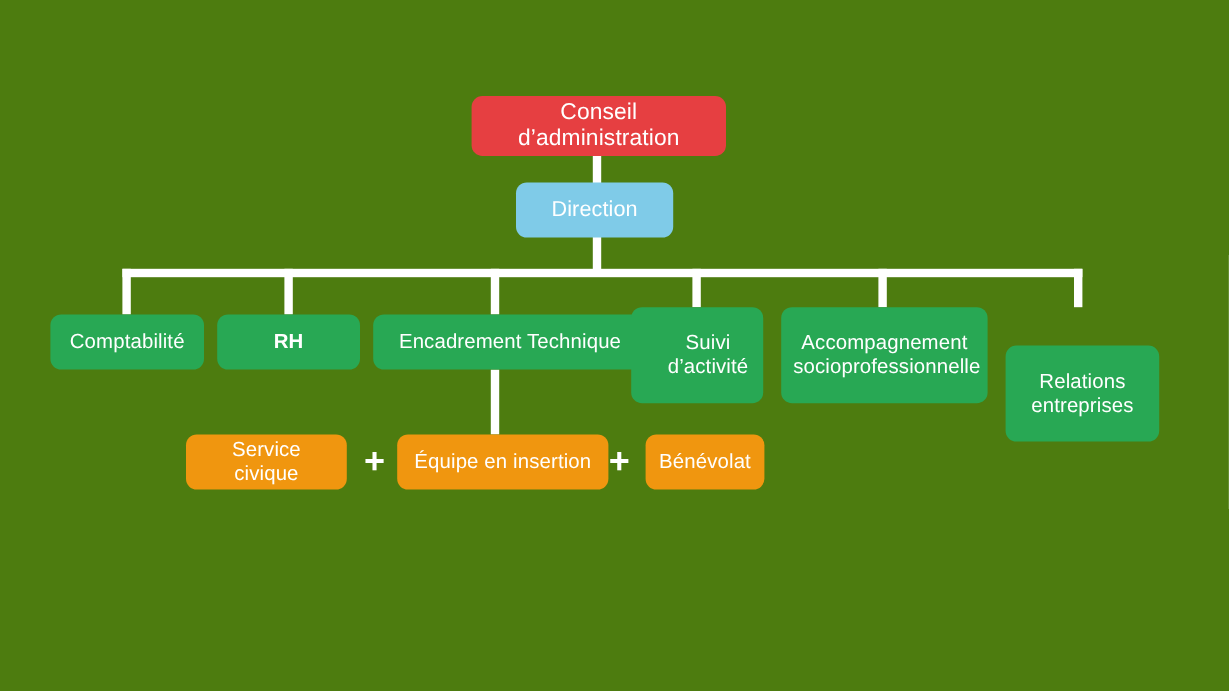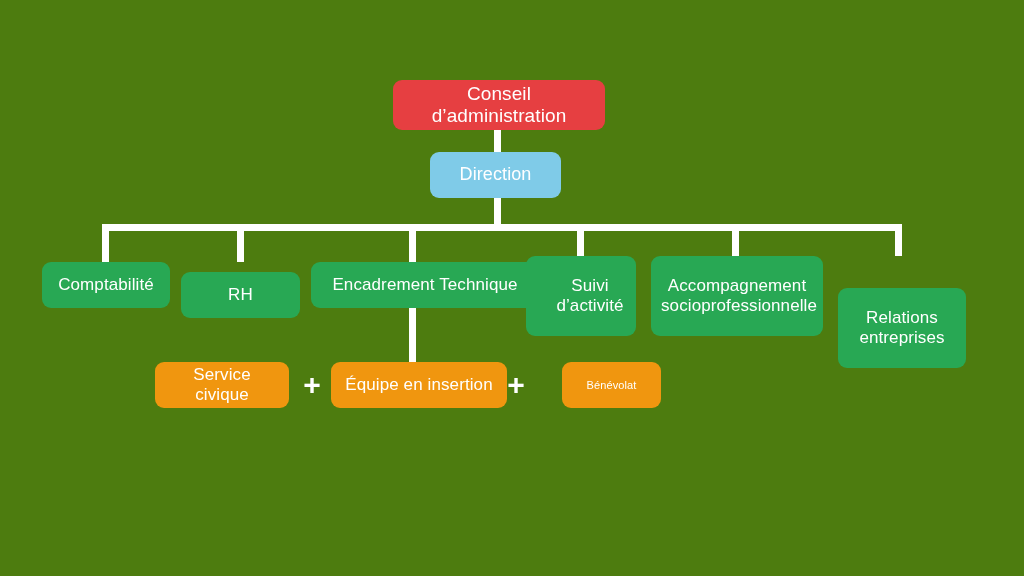--- a/index.html
+++ b/index.html
@@ -92,21 +92,21 @@
   </div>
 
   <div class="node node-green" style="left:42px; top:262px; width:128px; height:46px; font-size:17px;">
     <span>Comptabilité</span>
   </div>
 
   <div class="node node-blue" style="left:430px; top:152px; width:131px; height:46px; font-size:18px;">
     <span>Direction</span>
   </div>
 
-  <div class="node node-green" style="left:181px; top:272px; width:119px; height:46px; font-size:17px;">
+  <div class="node node-green" style="left:181px; top:262px; width:119px; height:46px; font-size:17px;font-weight:bold;">
     <span>RH</span>
   </div>
 
   <div class="node node-green" style="left:311px; top:262px; width:228px; height:46px; font-size:17px;">
     <span>Encadrement Technique</span>
   </div>
 
   <div class="node node-green" style="left:526px; top:256px; width:110px; height:80px; font-size:17px;padding-left:28px;">
     <span>Suivi
 d’activité</span>
@@ -131,17 +131,17 @@
   </div>
 
   <div class="node node-orange" style="left:331px; top:362px; width:176px; height:46px; font-size:17px;">
     <span>Équipe en insertion</span>
   </div>
 
   <div class="plus" style="left:503px; top:362px; width:26px; height:46px;">
     <span>+</span>
   </div>
 
-  <div class="node node-orange" style="left:538px; top:362px; width:99px; height:46px; font-size:11px;margin-left:24px;">
+  <div class="node node-orange" style="left:538px; top:362px; width:99px; height:46px; font-size:17px;">
     <span>Bénévolat</span>
   </div>
 
 </div>
 
 </body></html>

